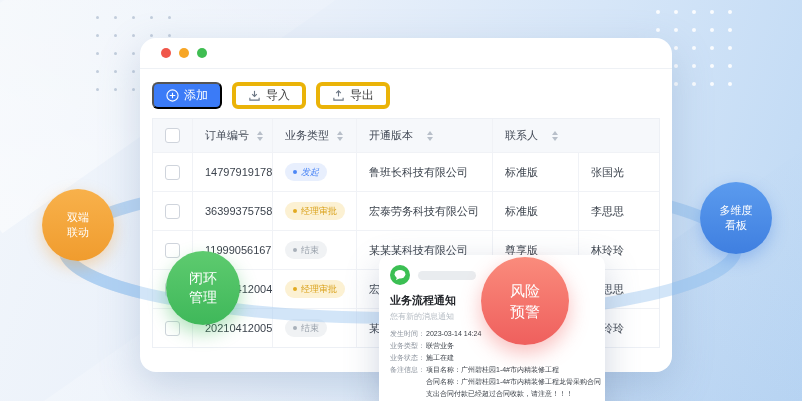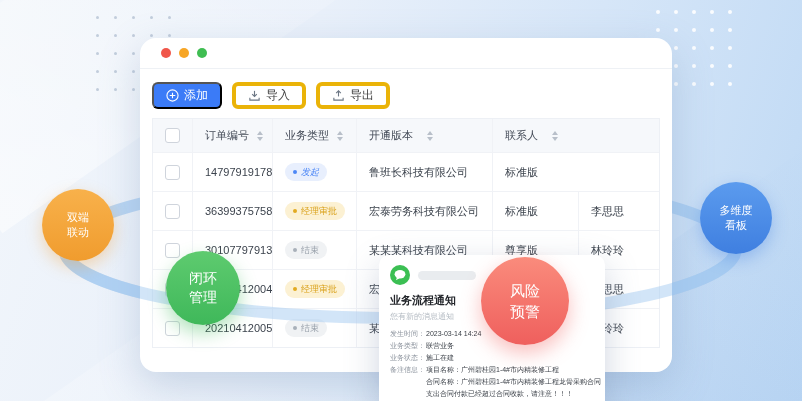--- a/index.html
+++ b/index.html
@@ -213,41 +213,42 @@
             </div>
       <div class="td">14797919178</div>
       <div class="td">
         <span class="badge blue">
                 <i class="bdot"></i>
                 <span>发起</span>
               </span>
       </div>
       <div class="td">鲁班长科技有限公司</div>
       <div class="td">标准版</div>
+      <div class="td">张国光</div>
     </div>
           <div class="trow">
       <div class="td td-check">
               <span class="checkbox"></span>
             </div>
       <div class="td">36399375758</div>
       <div class="td">
         <span class="badge yellow">
                 <i class="bdot"></i>
                 <span>经理审批</span>
               </span>
       </div>
       <div class="td">宏泰劳务科技有限公司</div>
       <div class="td">标准版</div>
       <div class="td">李思思</div>
     </div>
           <div class="trow">
       <div class="td td-check">
               <span class="checkbox"></span>
             </div>
-      <div class="td">30107797913</div>
+      <div class="td">11999056167</div>
       <div class="td">
         <span class="badge gray">
                 <i class="bdot"></i>
                 <span>结束</span>
               </span>
       </div>
       <div class="td">某某某科技有限公司</div>
       <div class="td">尊享版</div>
       <div class="td">林玲玲</div>
     </div>

